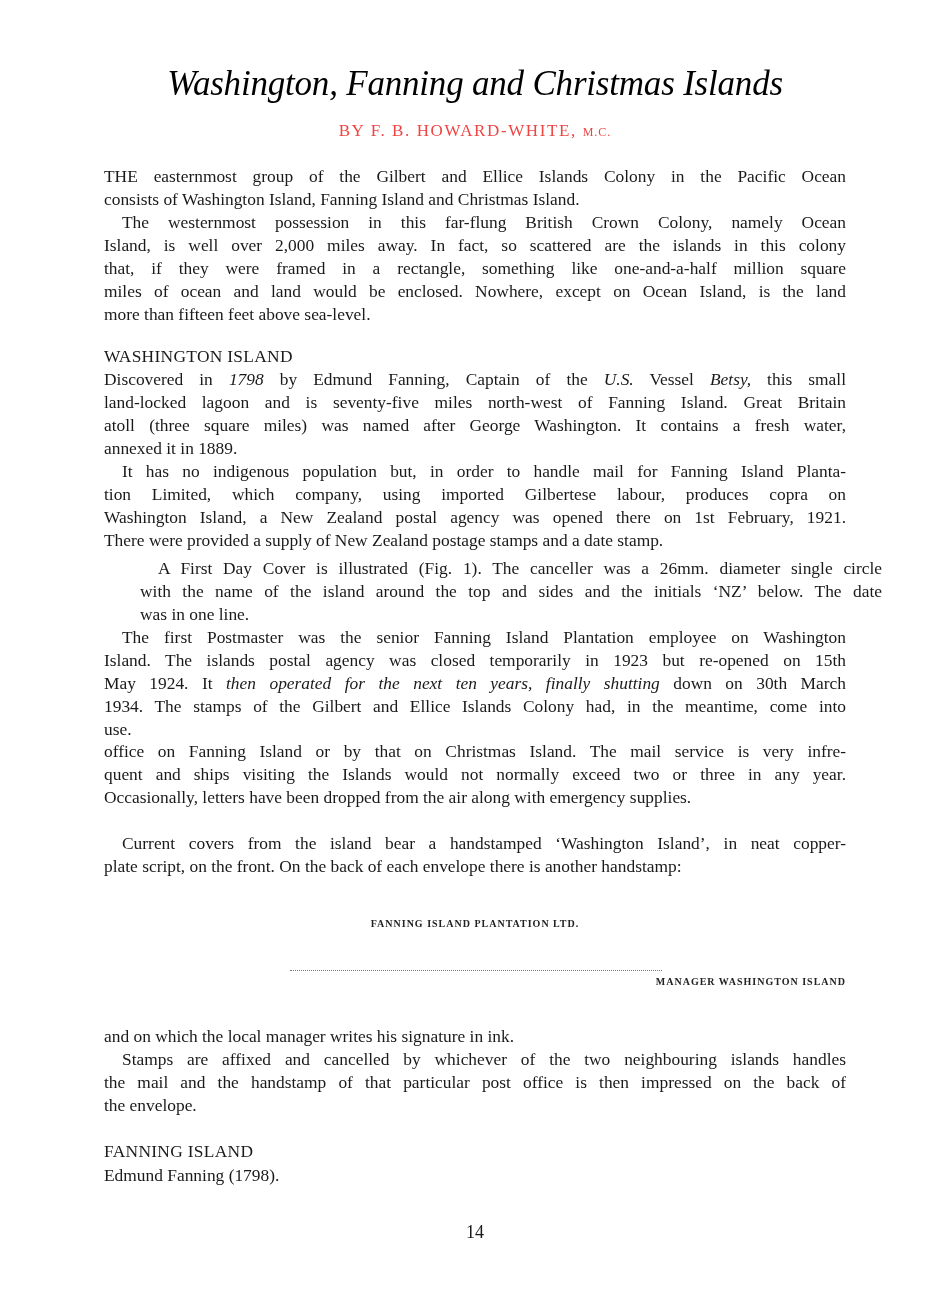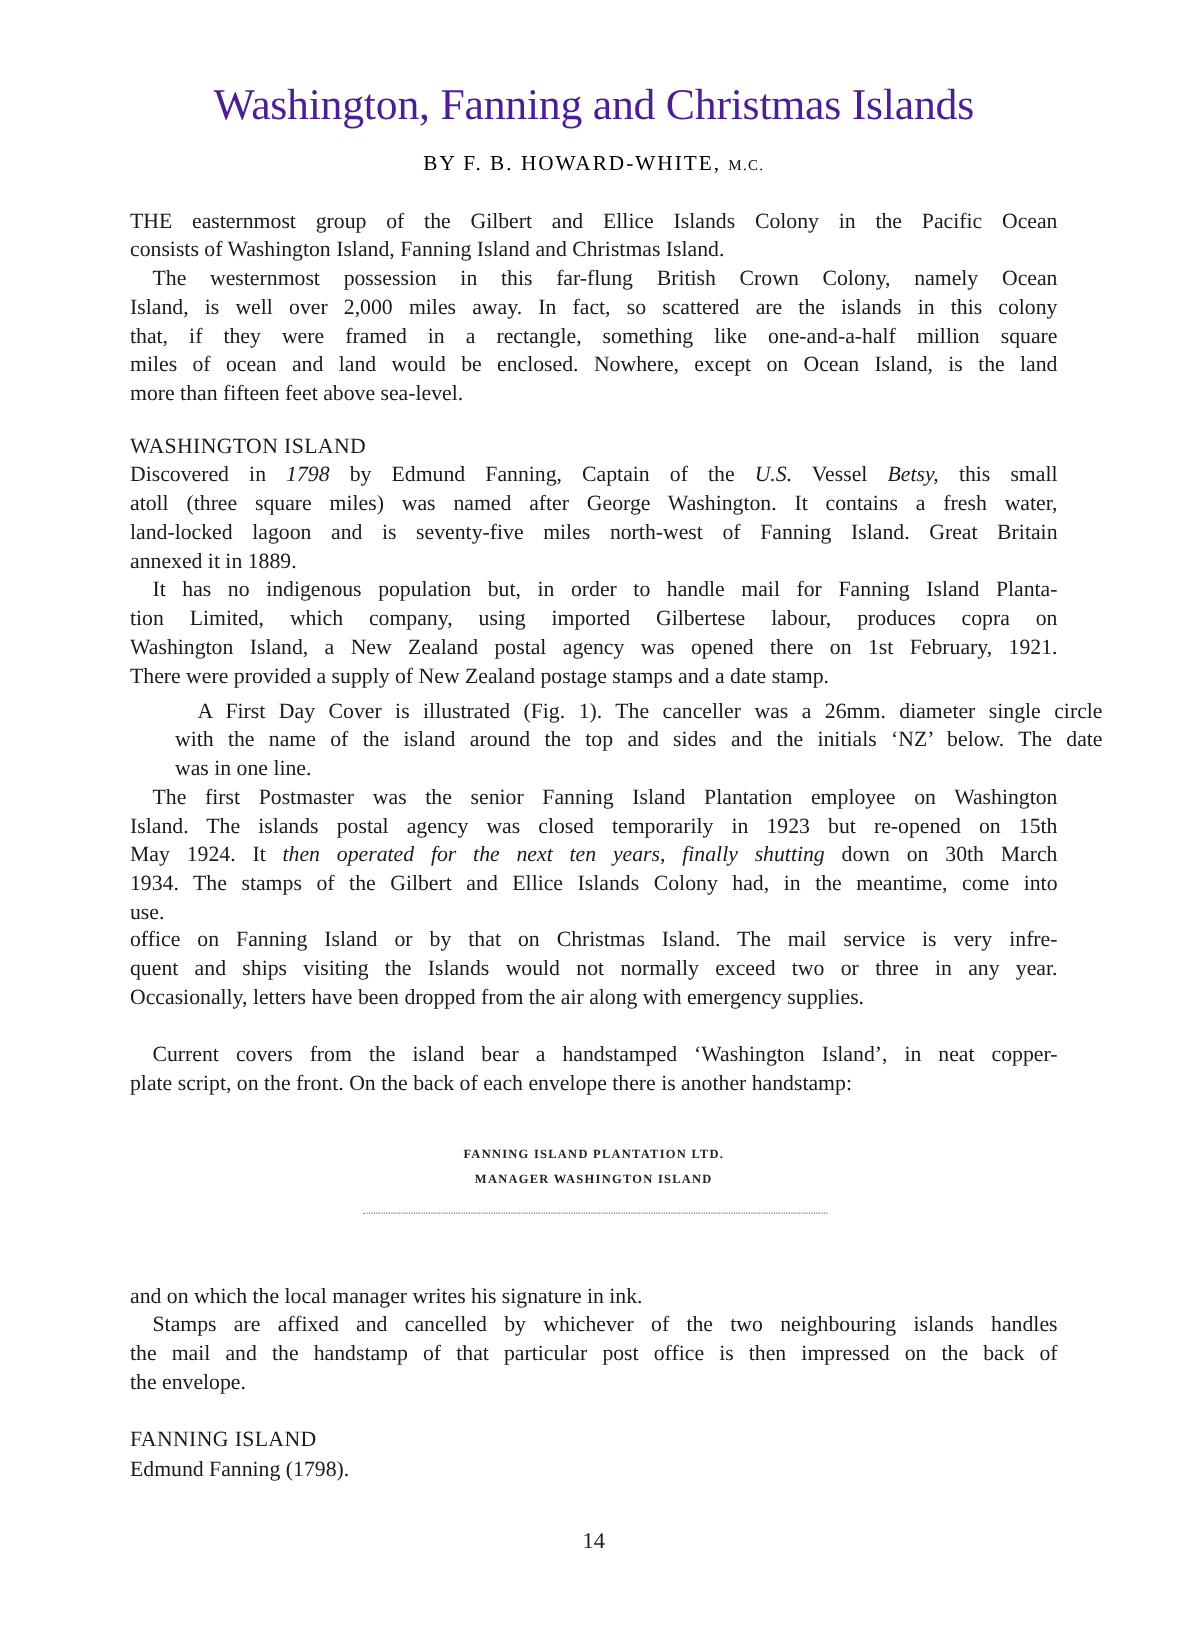--- a/index.html
+++ b/index.html
@@ -1,22 +1,22 @@
 <!DOCTYPE html>
 <html><head>
   <meta charset="utf-8">
   <style>
     html, body { margin: 0; padding: 0; background: #ffffff; }
     body { width: 950px; height: 1300px; position: relative; overflow: hidden; color: #1a1a1a;
            font-family: "Liberation Serif", "DejaVu Serif", serif; }
     .page { position: absolute; left: 104px; top: 0; width: 742px; }
     .title { position: absolute; left: 0; top: 64px; width: 742px; text-align: center;
-             font-size: 35px; letter-spacing: -0.2px; color: #4c1d95; }
+             font-style: italic; font-size: 35px; letter-spacing: -0.2px; color: #000000; }
     .byline { position: absolute; left: 0; top: 121px; width: 742px; text-align: center;
-              font-size: 17px; letter-spacing: 1.6px; color: #000000; }
+              font-size: 17px; letter-spacing: 1.6px; color: #ef4444; }
     .byline .mc { font-size: 12px; letter-spacing: 1px; }
     .block { position: absolute; left: 0; width: 742px; }
     .line { display: block; height: 23px; line-height: 23px; font-size: 17.4px; white-space: nowrap;
             text-align: justify; text-align-last: justify; }
     .line.last { text-align-last: left; }
     .line.indent { padding-left: 18px; }
     .heading { position: absolute; left: 0; font-size: 17.4px; letter-spacing: 0.3px; line-height: 23px; }
     .smallcaps-line { position: absolute; left: 0; width: 742px; text-align: center;
                       font-size: 10px; letter-spacing: 1px; font-weight: bold; color: #222; }
     .dotted { position: absolute; left: 186px; width: 372px; top: 970px; border-top: 1px dotted #777; }
@@ -43,22 +43,22 @@
     <span class="line">Island, is well over 2,000 miles away. In fact, so scattered are the islands in this colony</span>
     <span class="line">that, if they were framed in a rectangle, something like one-and-a-half million square</span>
     <span class="line">miles of ocean and land would be enclosed. Nowhere, except on Ocean Island, is the land</span>
     <span class="line last">more than fifteen feet above sea-level.</span>
   </div>
 
   <div class="heading" style="top:345px;">WASHINGTON ISLAND</div>
 
   <div class="block" style="top:368px;">
     <span class="line"><span>Discovered in </span><em>1798</em><span> by Edmund Fanning, Captain of the </span><em>U.S.</em><span> Vessel </span><em>Betsy,</em><span> this small</span></span>
+    <span class="line">land-locked lagoon and is seventy-five miles north-west of Fanning Island. Great Britain</span>
     <span class="line">atoll (three square miles) was named after George Washington. It contains a fresh water,</span>
-    <span class="line">land-locked lagoon and is seventy-five miles north-west of Fanning Island. Great Britain</span>
     <span class="line last">annexed it in 1889.</span>
   </div>
 
   <div class="block" style="top:460px;">
     <span class="line indent">It has no indigenous population but, in order to handle mail for Fanning Island Planta-</span>
     <span class="line">tion Limited, which company, using imported Gilbertese labour, produces copra on</span>
     <span class="line">Washington Island, a New Zealand postal agency was opened there on 1st February, 1921.</span>
     <span class="line last">There were provided a supply of New Zealand postage stamps and a date stamp.</span>
   </div>
 
@@ -82,21 +82,21 @@
     <span class="line last">Occasionally, letters have been dropped from the air along with emergency supplies.</span>
   </div>
 
   <div class="block" style="top:832px;">
     <span class="line indent">Current covers from the island bear a handstamped ‘Washington Island’, in neat copper-</span>
     <span class="line last">plate script, on the front. On the back of each envelope there is another handstamp:</span>
   </div>
 
   <div class="smallcaps-line" style="top:918px;">FANNING ISLAND PLANTATION LTD.</div>
   <div class="dotted"></div>
-  <div class="smallcaps-line" style="top:938px;">MANAGER WASHINGTON ISLAND</div>
+  <div class="smallcaps-line" style="top:976px;text-align:right;">MANAGER WASHINGTON ISLAND</div>
 
   <div class="block" style="top:1025px;">
     <span class="line last">and on which the local manager writes his signature in ink.</span>
   </div>
 
   <div class="block" style="top:1048px;">
     <span class="line indent">Stamps are affixed and cancelled by whichever of the two neighbouring islands handles</span>
     <span class="line">the mail and the handstamp of that particular post office is then impressed on the back of</span>
     <span class="line last">the envelope.</span>
   </div>

